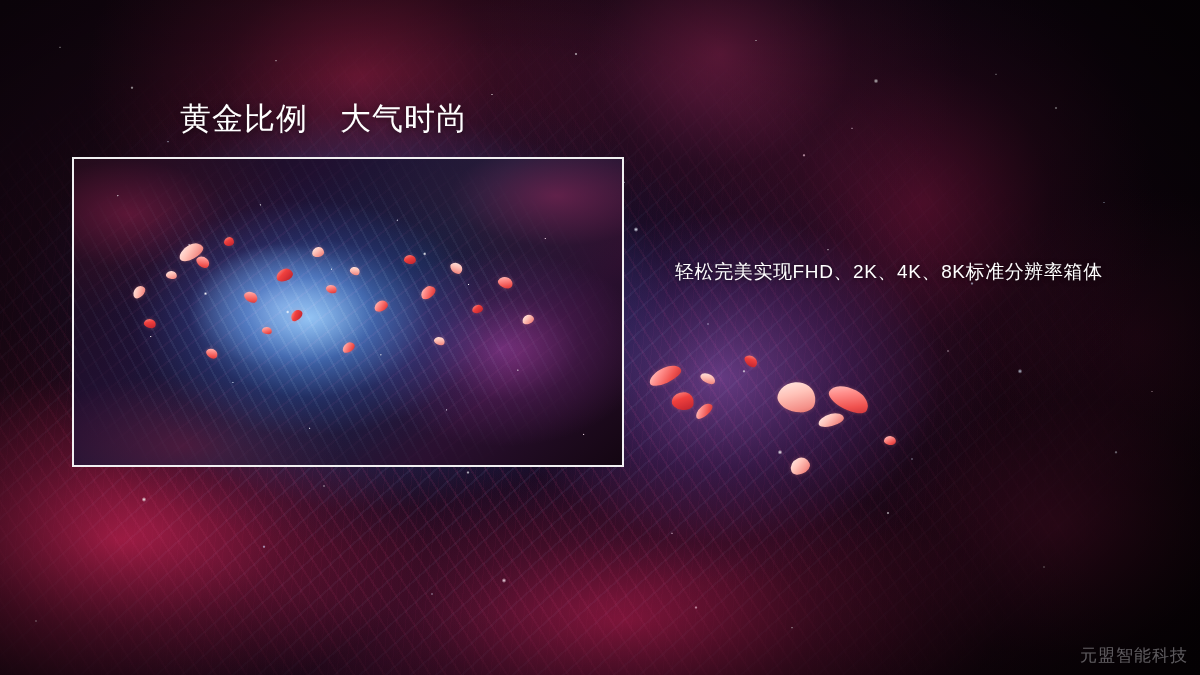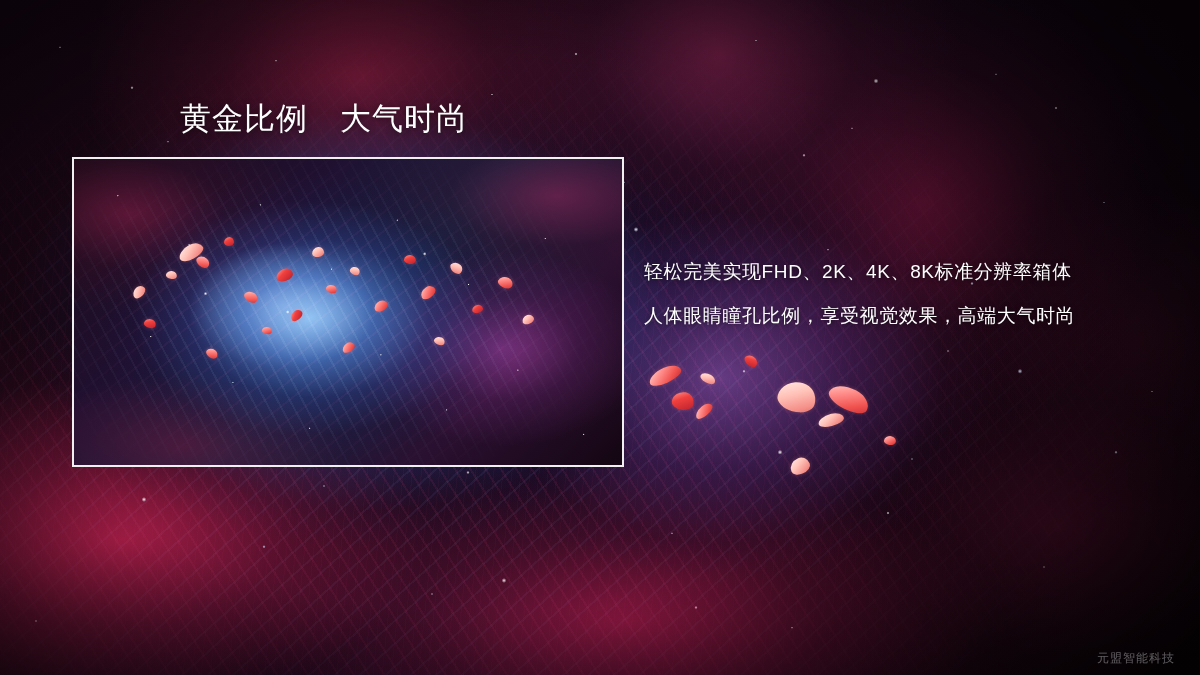--- a/index.html
+++ b/index.html
@@ -200,38 +200,38 @@
     top: 101px;
     font-size: 31px;
     line-height: 1.18;
     color: #ffffff;
     letter-spacing: 1px;
     white-space: pre;
     text-shadow: 0 1px 6px rgba(0,0,0,0.55);
   }
   #body-text {
     position: absolute;
-    left: 644px;
+    left: 675px;
     top: 250px;
     width: 520px;
   }
   .body-line {
     color: #ffffff;
     font-size: 19px;
     line-height: 44px;
     letter-spacing: 0.6px;
     white-space: nowrap;
     text-shadow: 0 1px 5px rgba(0,0,0,0.6);
   }
 
   #watermark {
     position: absolute;
-    right: 25px;
+    right: 12px;
     bottom: 8px;
-    font-size: 12px;
+    font-size: 17px;
     letter-spacing: 1px;
     color: rgba(225,225,230,0.40);
     white-space: nowrap;
   }
 </style>
 </head>
 <body>
 
 <div id="slide">
 
@@ -283,18 +283,17 @@
         <div class="petal" style="left: 132px; top: 190px; width: 12px; height: 9px; transform: rotate(36deg);"></div>
         <div class="petal pale" style="left: 58px; top: 128px; width: 14px; height: 10px; transform: rotate(-44deg);"></div>
         <div class="petal deep" style="left: 70px; top: 160px; width: 12px; height: 9px; transform: rotate(18deg);"></div>
         <div class="petal" style="left: 268px; top: 184px; width: 13px; height: 9px; transform: rotate(-30deg);"></div>
         <div class="petal pale" style="left: 360px; top: 178px; width: 11px; height: 8px; transform: rotate(24deg);"></div>
       </div>
   </div>
 
   <div id="body-text">
     <div class="body-line">轻松完美实现FHD、2K、4K、8K标准分辨率箱体</div>
-    <div class="body-line">人体眼睛瞳孔比例，享受视觉效果，高端大气时尚</div>
   </div>
 
   <div id="watermark">元盟智能科技</div>
 
 </div>
 
 </body></html>

